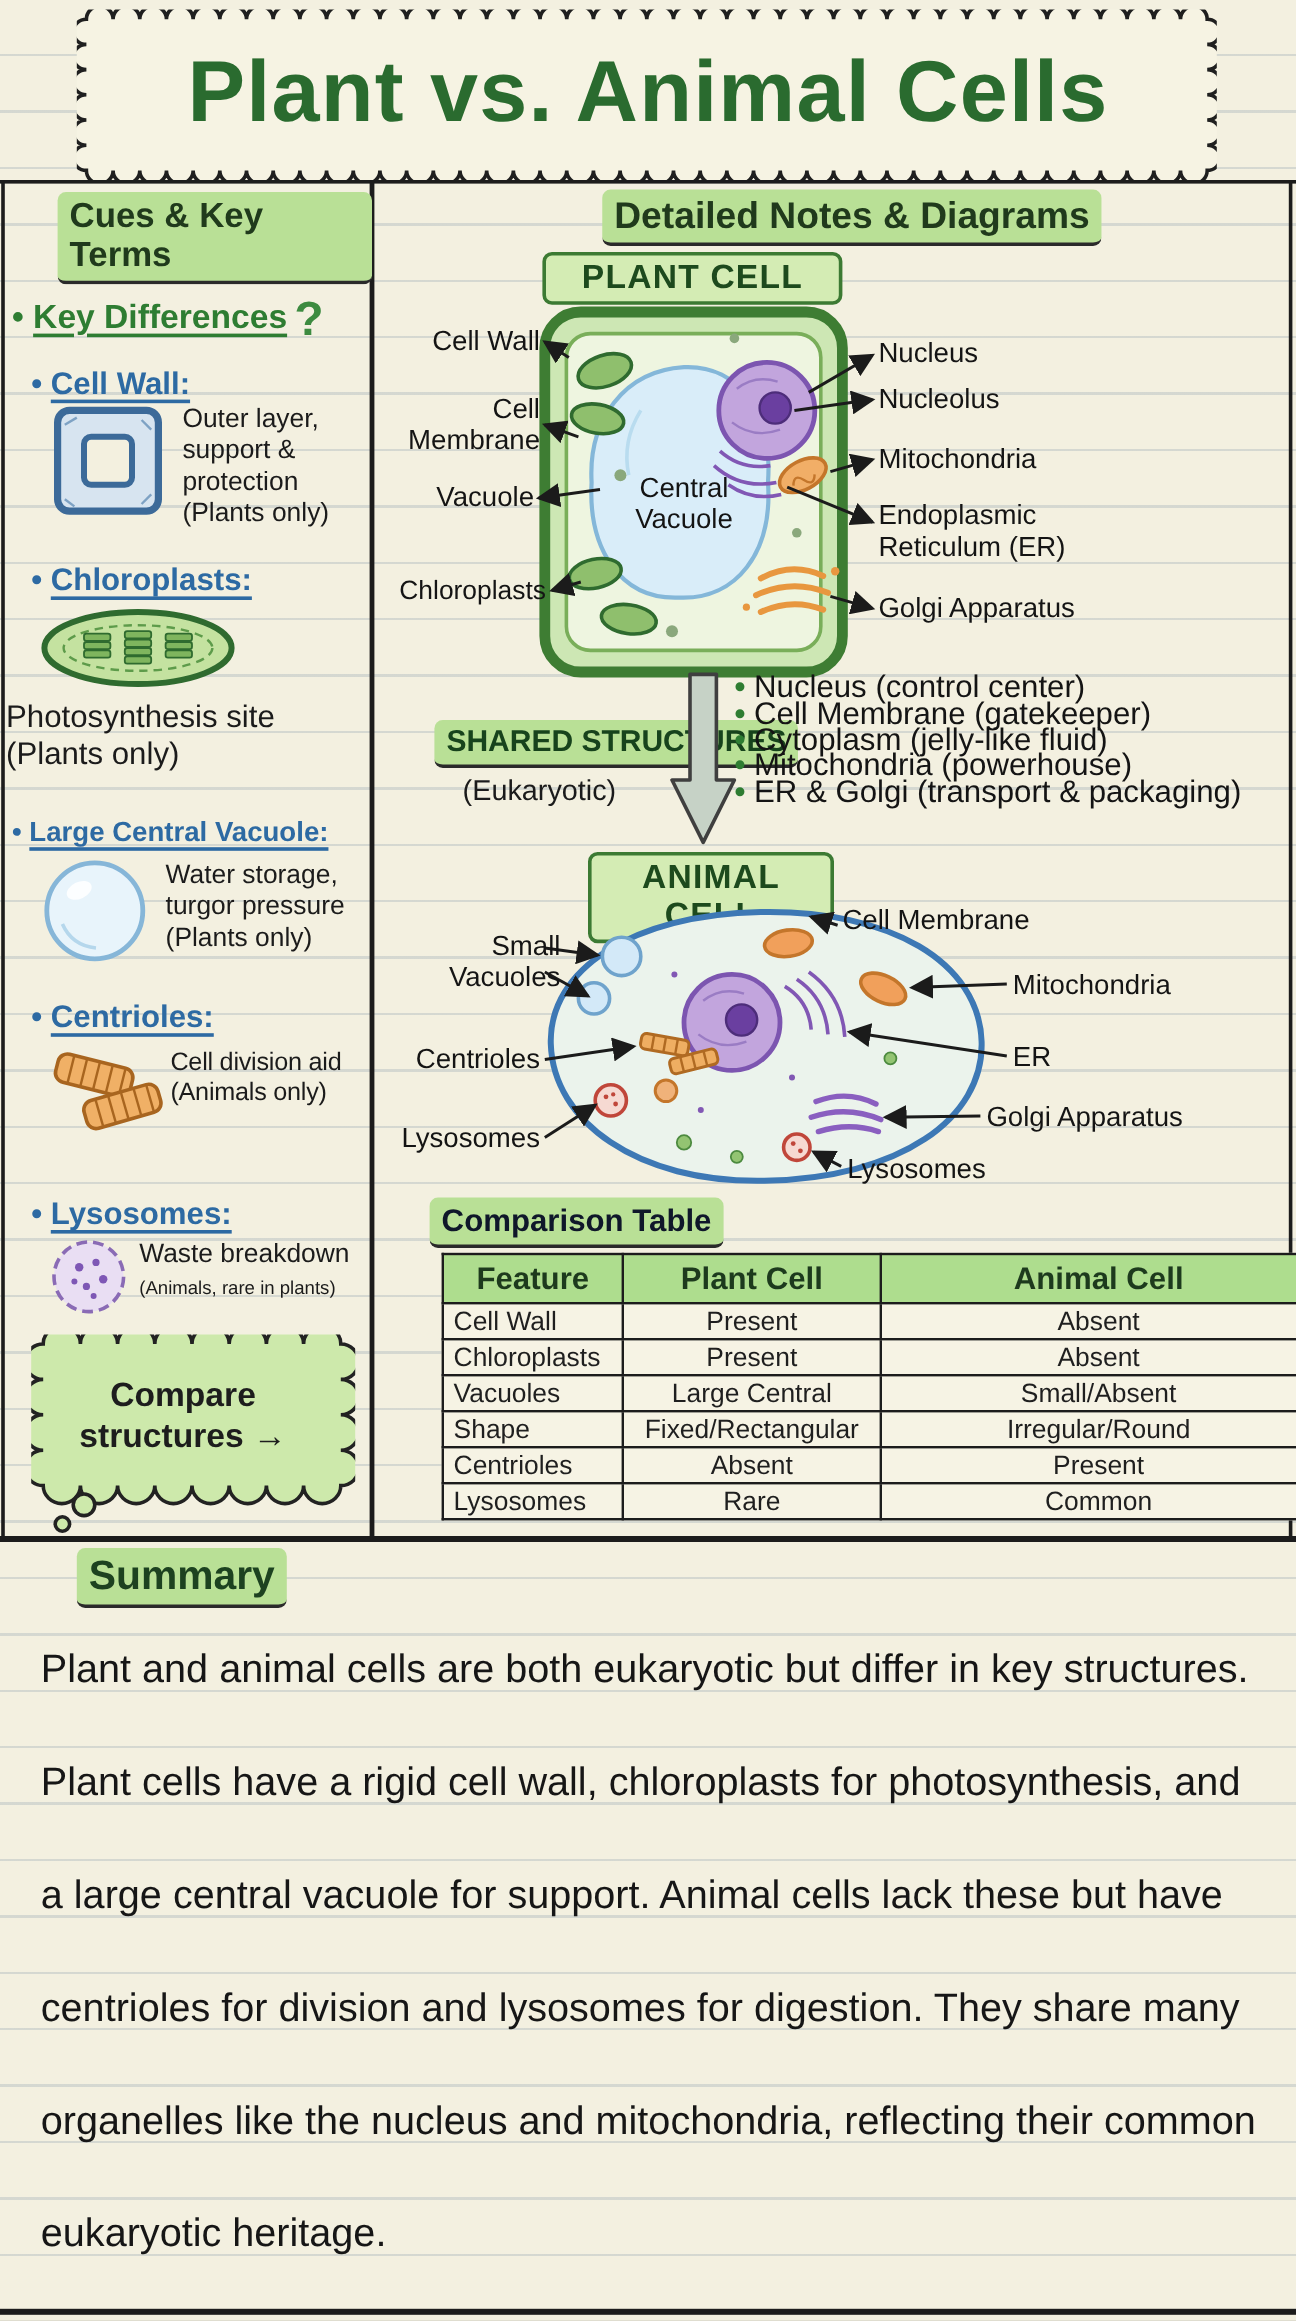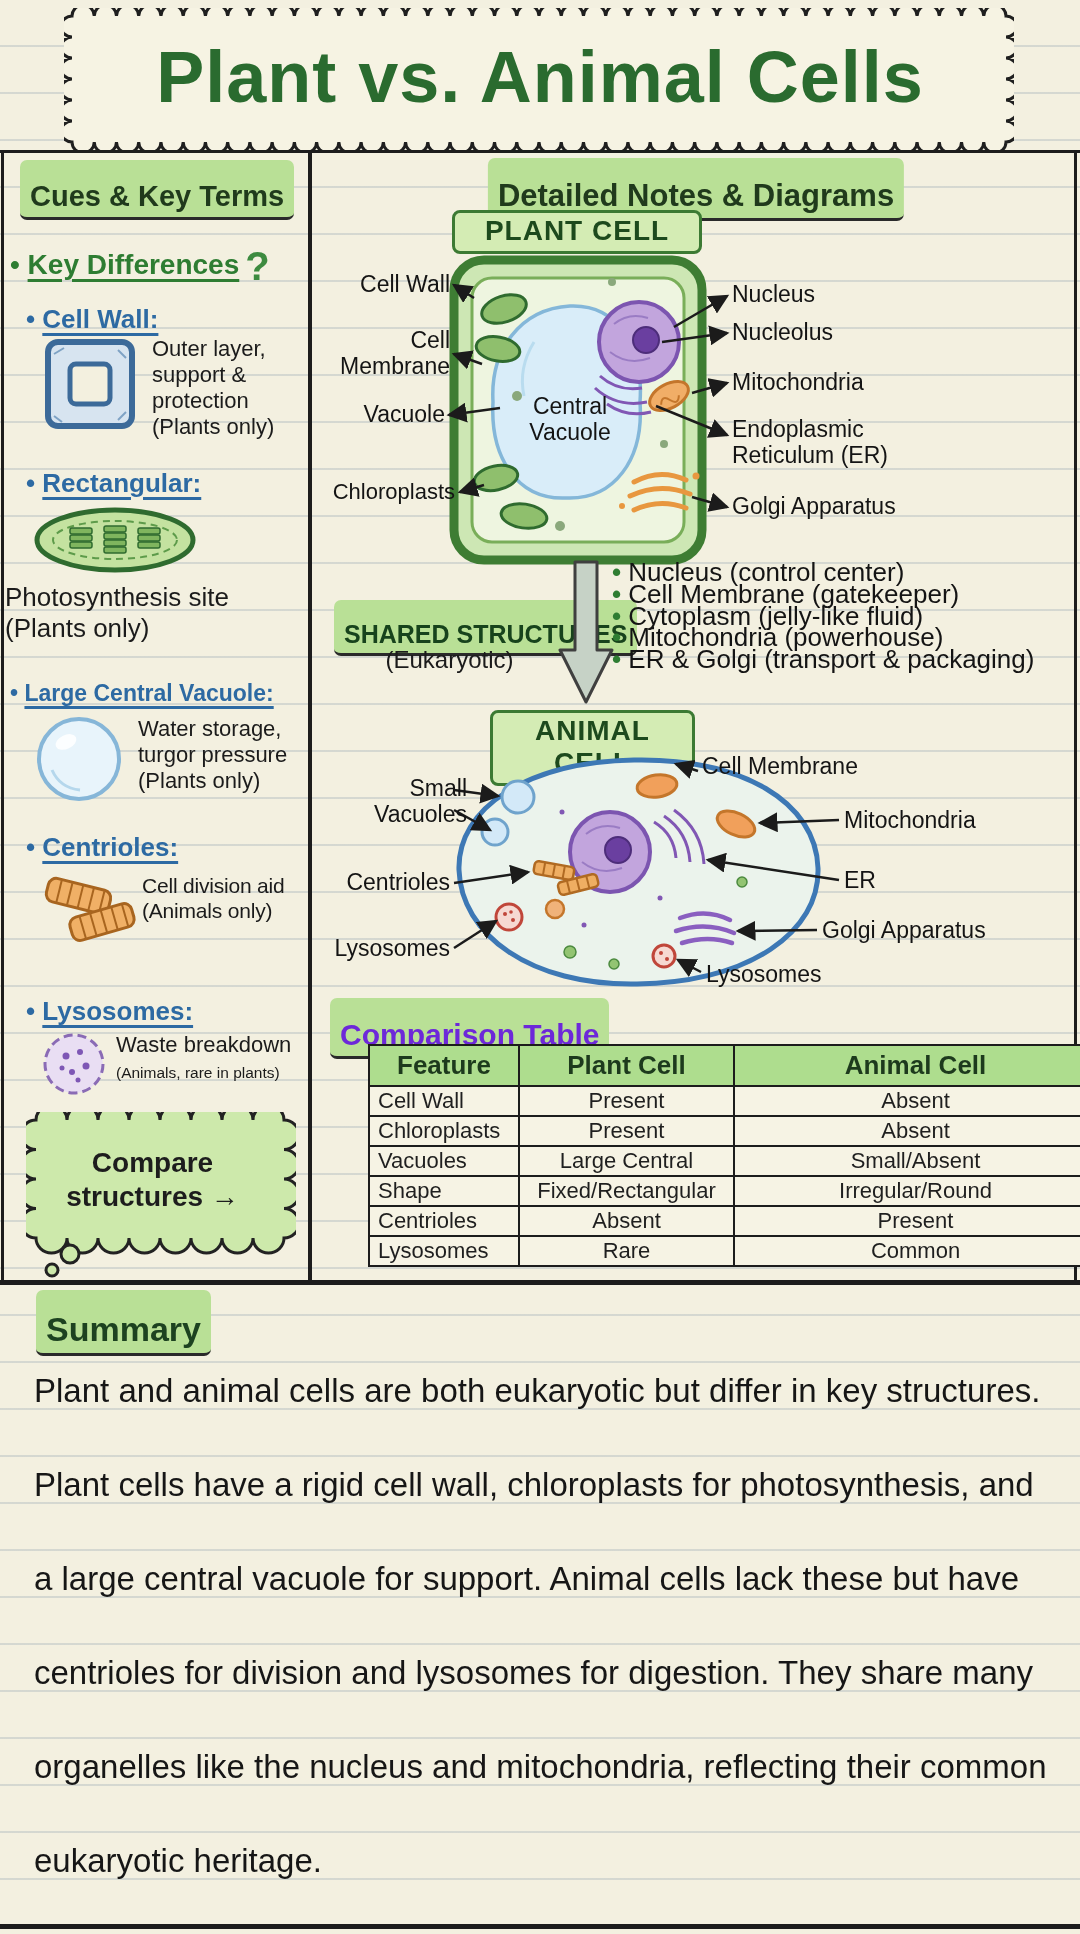--- a/index.html
+++ b/index.html
@@ -8,21 +8,21 @@
     position:relative; width:1080px; height:1934px; overflow:hidden;
     font-family:"Liberation Sans","DejaVu Sans",sans-serif; color:#1f1f1f;
     background-color:#f3f0e0;
     background-image:repeating-linear-gradient(to bottom, transparent 0px, transparent 45px, rgba(105,130,155,0.22) 45px, rgba(105,130,155,0.22) 47px);
   }
   .title-cloud { position:absolute; left:64px; top:8px; }
   .page-title { position:absolute; left:0; right:0; top:36px; text-align:center;
     font-size:72px; font-weight:bold; color:#2a6b2f; letter-spacing:1px; }
   .vline { position:absolute; background:#1c1c1c; width:3px; }
   .hline { position:absolute; background:#1c1c1c; left:0; width:1080px; }
-  .hl { background:#b9e096; border-radius:7px; padding:20px 10px 4px; display:inline-block; }
+  .hl { background:#b9e096; border-radius:7px; padding:4px 10px 4px; display:inline-block;margin-left:28px; }
   .ul { border-bottom:3px solid #2a2a2a; }
   .col-heading { position:absolute; font-size:29px; font-weight:bold; color:#203a1c; }
   .notes-heading { position:absolute; left:50%; transform:translateX(-50%); font-size:31px; font-weight:bold; color:#203a1c; white-space:nowrap; }
   .cues-col { position:absolute; left:0; top:152px; width:310px; height:1130px; }
   .notes-col { position:absolute; left:312px; top:152px; width:768px; height:1130px; }
   .term { position:absolute; font-weight:bold; color:#2d6aa3; font-size:26px; white-space:nowrap; }
   .term::before { content:"• "; }
   .term.sm { font-size:23px; }
   .term.green, .term.green::before { color:#2e7d32; }
   .term-text { text-decoration:underline; text-decoration-thickness:3px; text-underline-offset:5px; }
@@ -36,21 +36,21 @@
   .cell-hdr { position:absolute; text-align:center; font-weight:bold; font-size:28px; color:#1d4a1d;
     background:#d4ecb4; border:3px solid #3c7a33; border-radius:8px; padding:2px 0 4px; letter-spacing:1px; }
   .diagram { position:absolute; }
   .dlab { position:absolute; font-size:23px; line-height:1.12; color:#141414; }
   .dlab.ra { text-align:right; }
   .shared-title { position:absolute; font-size:25px; font-weight:bold; color:#17431c; }
   .shared-sub { position:absolute; font-size:24px; text-align:center; color:#1b1b1b; }
   .bullets { position:absolute; list-style:none; }
   .bullets li { font-size:26px; line-height:21.8px; color:#141414; white-space:nowrap; }
   .bullets li::before { content:"• "; color:#2e7d32; font-weight:bold; }
-  .cmp-title { position:absolute; font-size:30px; font-weight:bold; color:#6d28d9; }
+  .cmp-title { position:absolute; font-size:26px; font-weight:bold; color:#0f172a; }
   .cmp-table { position:absolute; border-collapse:collapse; table-layout:fixed; width:728px; background:#f6f3e4;margin-left:36px; }
   .cmp-table th, .cmp-table td { border:2.5px solid #1c1c1c; text-align:center; overflow:hidden; }
   .cmp-table th { background:#aedd8e; font-size:26px; padding:4px 2px; color:#1d3a1d; }
   .cmp-table td { font-size:22px; padding:1px 4px; }
   .cmp-table td:first-child { text-align:left; padding-left:8px; }
   .summary-sec { position:absolute; left:0; top:1288px; width:1080px; }
   .summary-heading { position:absolute; left:36px; top:2px; font-size:34px; font-weight:bold; color:#1d4220; }
   .summary-text { position:absolute; left:34px; top:56px; width:1024px; font-size:33px; line-height:94px; color:#161616; }
 </style>
 </head>
@@ -88,21 +88,21 @@
       <g stroke="#7ea2c4" stroke-width="2">
         <line x1="14" y1="20" x2="24" y2="14"></line>
         <line x1="78" y1="16" x2="86" y2="24"></line>
         <line x1="14" y1="82" x2="22" y2="88"></line>
         <line x1="78" y1="86" x2="86" y2="78"></line>
       </g>
     </svg>
     <div class="desc" style="left:152px;top:184px;width:155px;">Outer layer, support &amp; protection (Plants only)</div>
 
     <div class="term" style="left:26px;top:316px;">
-      <span class="term-text">Rectangular:</span>
+      <span class="term-text">Chloroplasts:</span>
     </div>
     <svg class="icon" style="left:30px;top:352px;" width="170" height="72">
       <ellipse cx="85" cy="36" rx="78" ry="30" fill="#c4e2a0" stroke="#2f6b2f" stroke-width="5"></ellipse>
       <ellipse cx="85" cy="36" rx="62" ry="19" fill="none" stroke="#5d9b4a" stroke-width="2" stroke-dasharray="7 5"></ellipse>
       <g fill="#7fb55e" stroke="#2f6b2f" stroke-width="1.5">
         <rect x="40" y="24" width="22" height="6" rx="2"></rect>
           <rect x="40" y="31" width="22" height="6" rx="2"></rect>
           <rect x="40" y="38" width="22" height="6" rx="2"></rect>
         <rect x="74" y="22" width="22" height="6" rx="2"></rect>
           <rect x="74" y="29" width="22" height="6" rx="2"></rect>

